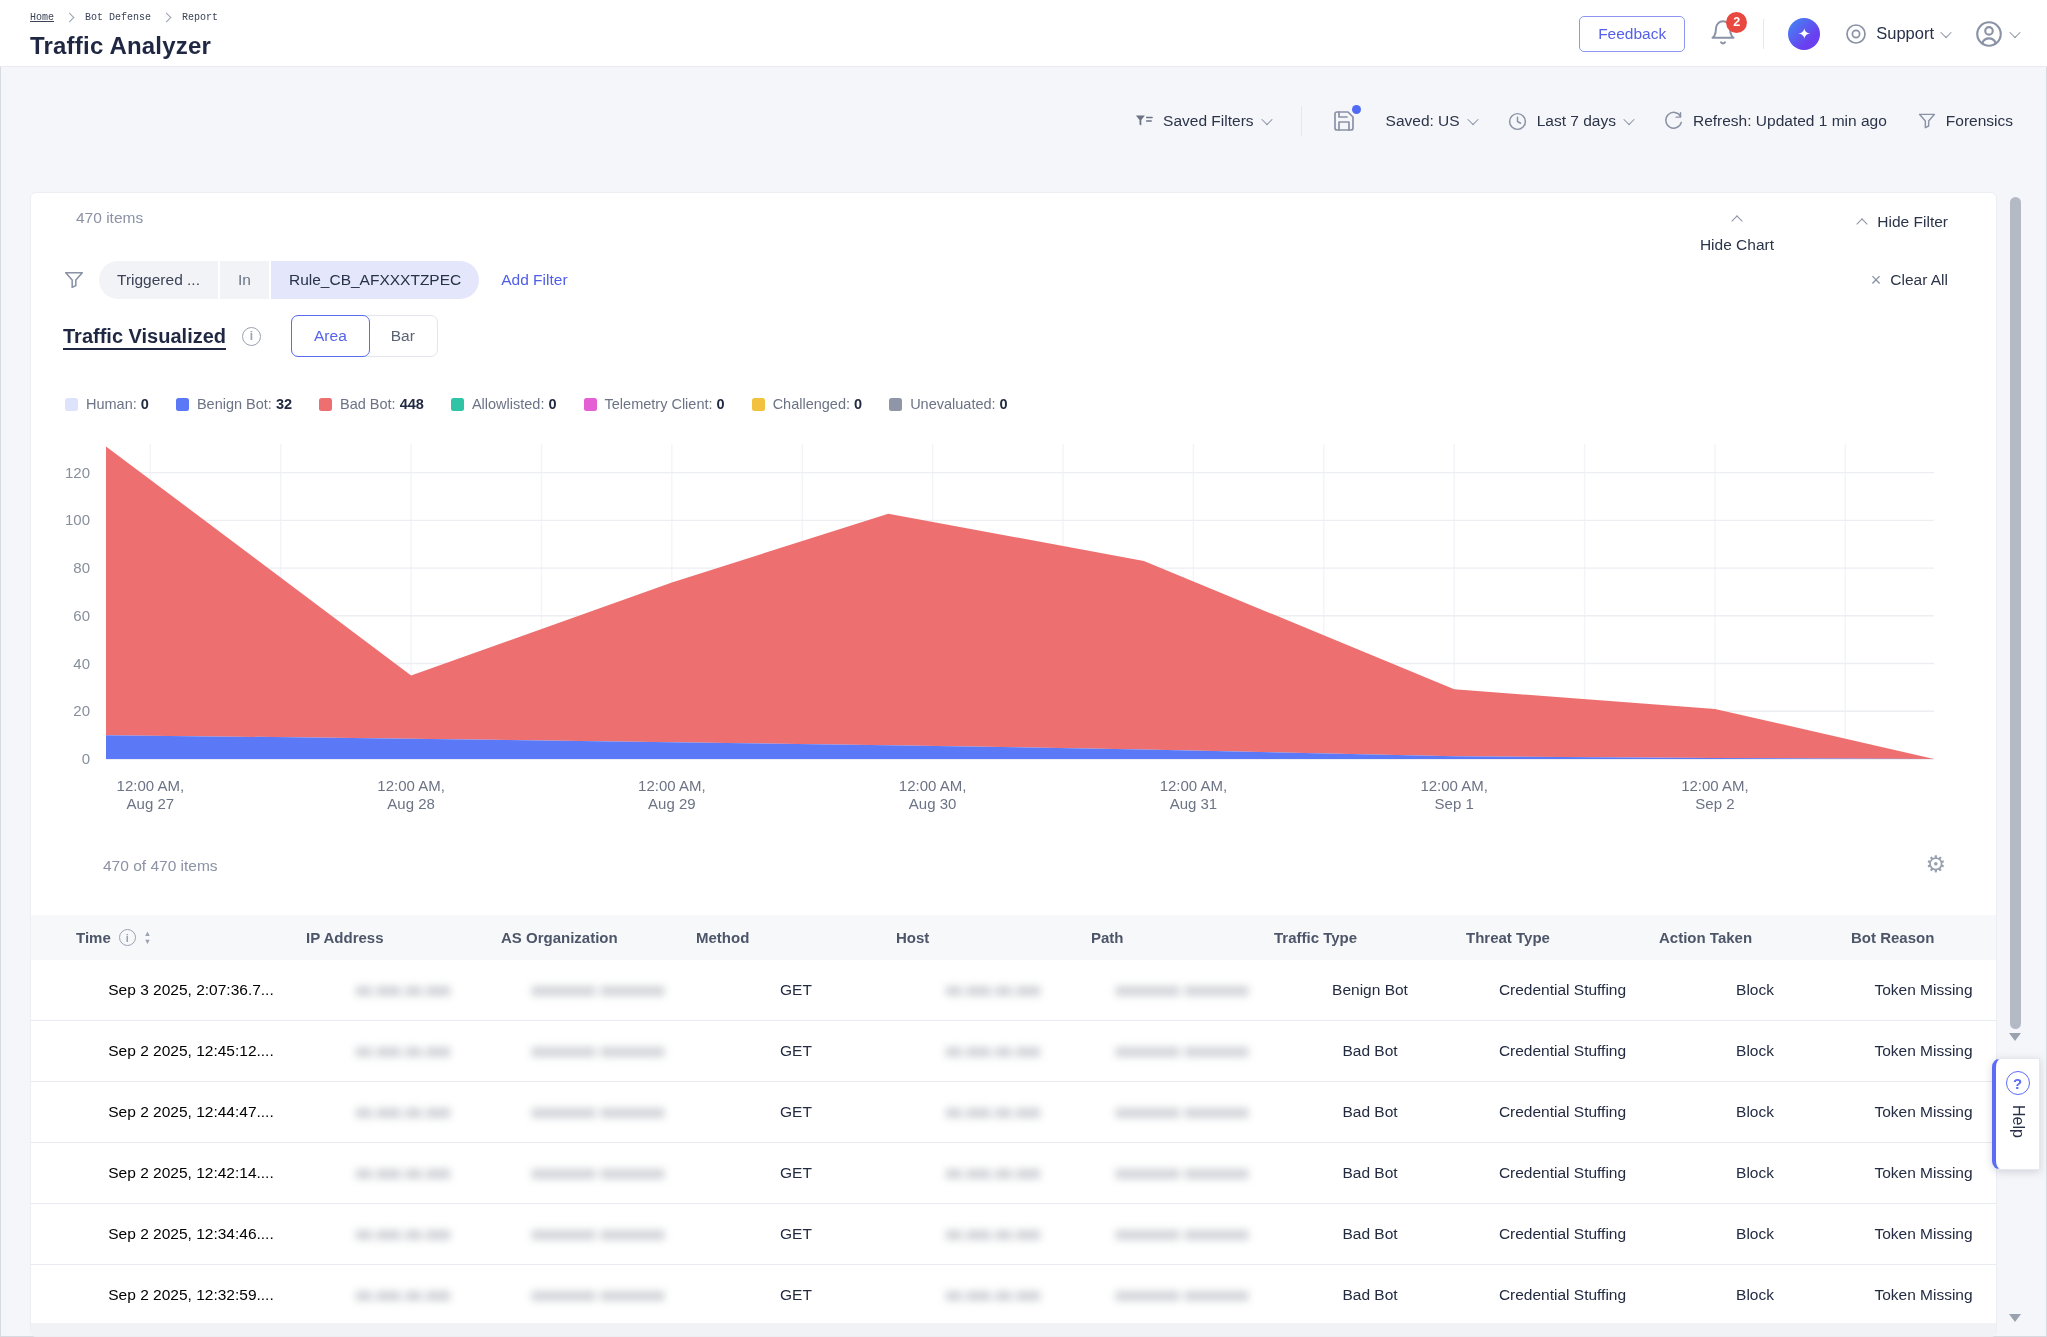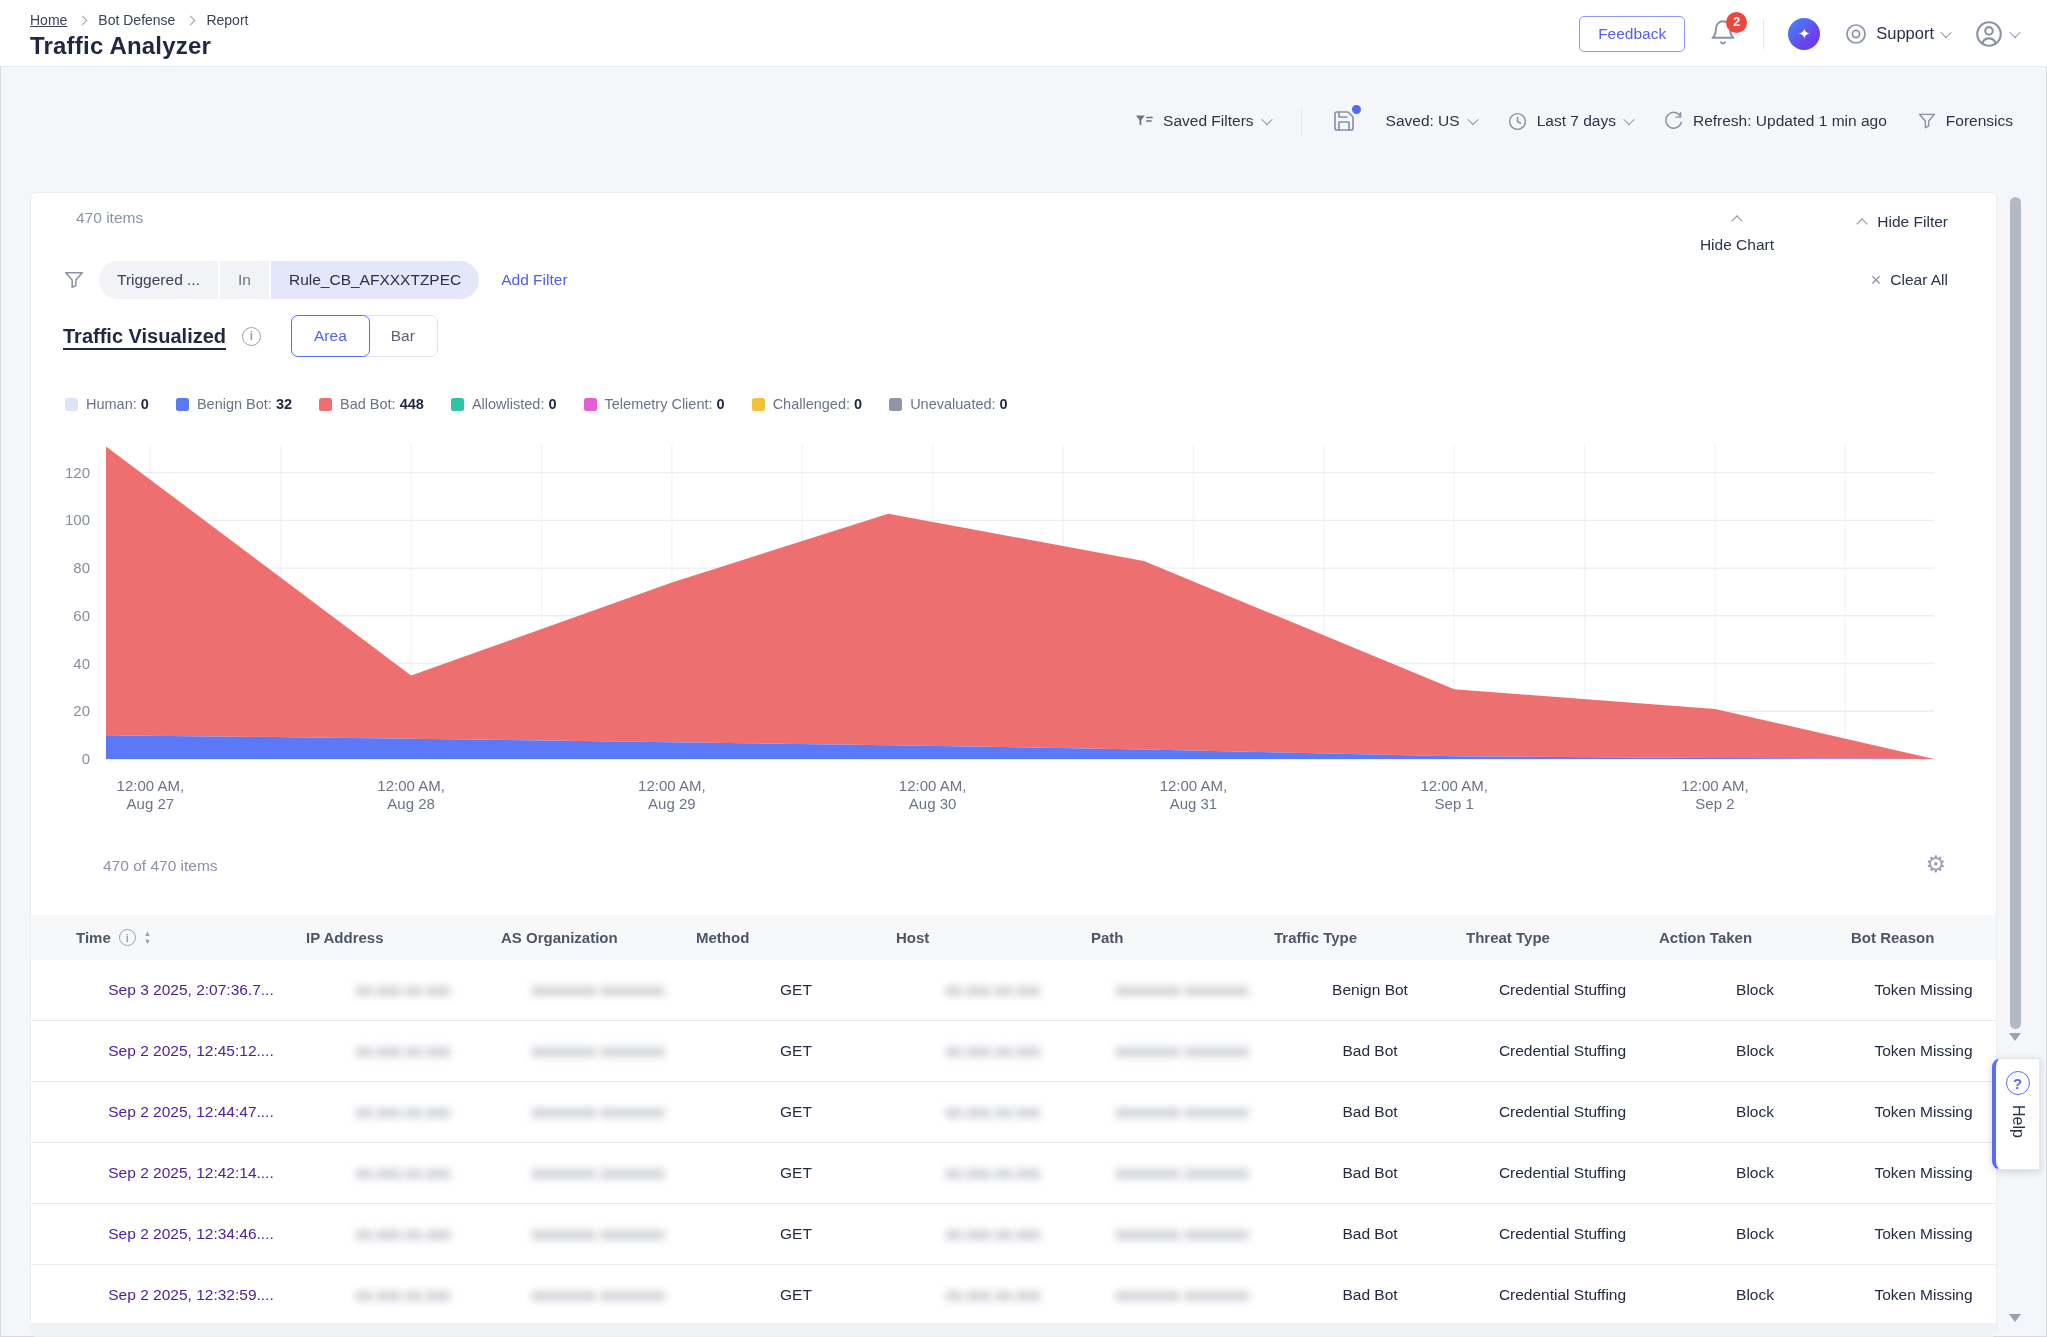--- a/index.html
+++ b/index.html
@@ -5,21 +5,21 @@
   * { box-sizing: border-box; margin: 0; padding: 0; }
   html,body { width:2047px; height:1337px; overflow:hidden; }
   body {
     font-family:"Liberation Sans", sans-serif;
     background:#f5f6f9; color:#273149;
     position:relative;
     box-shadow: inset 0 0 0 1px #d6dae1;
   }
   
   .app-header{position:absolute;left:0;top:0;right:0;height:67px;background:#ffffff;border-bottom:1px solid #e9ebf0;}
-  .breadcrumb{position:absolute;left:30px;top:12px;display:flex;align-items:center;gap:10px;font-size:14px;color:#3a4358;}
+  .breadcrumb{position:absolute;left:30px;top:12px;display:flex;align-items:center;gap:10px;font-size:10px;color:#3a4358;font-family:Liberation Mono, monospace;}
   .breadcrumb .crumb-link{text-decoration:underline;cursor:pointer;}
   .crumb-sep{width:7px;height:7px;border-right:1.5px solid #9aa2b1;border-top:1.5px solid #9aa2b1;transform:rotate(45deg);margin:0 2px;}
   .page-title{position:absolute;left:30px;top:32px;font-size:24px;font-weight:700;color:#1f2742;letter-spacing:.2px;}
   .header-right{position:absolute;right:28px;top:0;height:67px;display:flex;align-items:center;gap:24px;}
   .feedback-btn{border:1px solid #8d97f2;color:#5560e8;background:#fff;border-radius:5px;font-size:15.5px;padding:8px 18px;cursor:pointer;font-family:inherit;}
   .bell-wrap{position:relative;width:30px;height:30px;}
   .badge{position:absolute;top:-7px;right:-8px;background:#e8483f;color:#fff;border-radius:50%;min-width:21px;height:21px;font-size:12.5px;font-weight:700;display:flex;align-items:center;justify-content:center;}
   .vdiv{width:1px;height:30px;background:#e4e7ec;}
   .sparkle{width:32px;height:32px;border-radius:50%;background:linear-gradient(135deg,#3f8cf3,#6a3ff0 70%);display:flex;align-items:center;justify-content:center;color:#fff;font-size:15px;}
   .support{display:flex;align-items:center;gap:8px;font-size:16.5px;color:#273149;cursor:pointer;}
@@ -62,21 +62,21 @@
   
   #chart-svg{position:absolute;left:15px;top:246px;}
   
   .table-summary{position:absolute;left:72px;top:664px;font-size:15.5px;color:#8a92a4;}
   .gear{position:absolute;right:50px;top:660px;color:#99a1b0;font-size:23px;cursor:pointer;line-height:1;}
   .grid-table{position:absolute;left:0;top:722px;right:0;}
   .trow{display:grid;grid-template-columns:230px 195px 195px 200px 195px 183px 192px 193px 192px 1fr;padding-left:45px;align-items:center;text-align:center;}
   .thead{background:#f7f8fa;height:45px;font-weight:700;color:#4d5668;font-size:15px;}
   .th{display:flex;align-items:center;gap:8px;}
   .tbody .trow{height:61px;border-bottom:1px solid #e9ebf0;font-size:15.5px;color:#232b42;}
-  .cell-time{color:#4c1d95;cursor:pointer;}
+  .cell-time{color:#000000;cursor:pointer;}
   .masked{filter:blur(4px);color:#4d5566;font-size:14px;letter-spacing:1px;max-width:160px;overflow:hidden;white-space:nowrap;}
   .sort-stack{display:flex;flex-direction:column;gap:1px;font-size:7.5px;color:#9aa2b1;line-height:1;}
   .hstrip{position:absolute;left:0;right:0;bottom:0;height:13px;background:#f0f2f5;}
   
   .vscroll-thumb{position:absolute;right:26px;top:197px;width:11px;height:832px;background:#b3bac6;border-radius:6px;}
   .scroll-arrow{position:absolute;right:26px;width:0;height:0;border-left:6px solid transparent;border-right:6px solid transparent;border-top:8px solid #9aa2af;}
   .sa1{top:1033px;} .sa2{top:1314px;}
   
   .help-tab{position:absolute;right:7px;top:1058px;width:48px;height:112px;background:#fff;border:1px solid #e6e8ee;border-left:4px solid #5b6cf5;border-radius:9px 0 0 9px;box-shadow:0 2px 8px rgba(40,50,80,.18);display:flex;flex-direction:column;align-items:center;padding-top:12px;gap:10px;z-index:20;}
   .help-q{width:24px;height:24px;border:1.8px solid #5b6cf5;border-radius:50%;color:#5b6cf5;font-size:15px;font-weight:700;display:flex;align-items:center;justify-content:center;}

